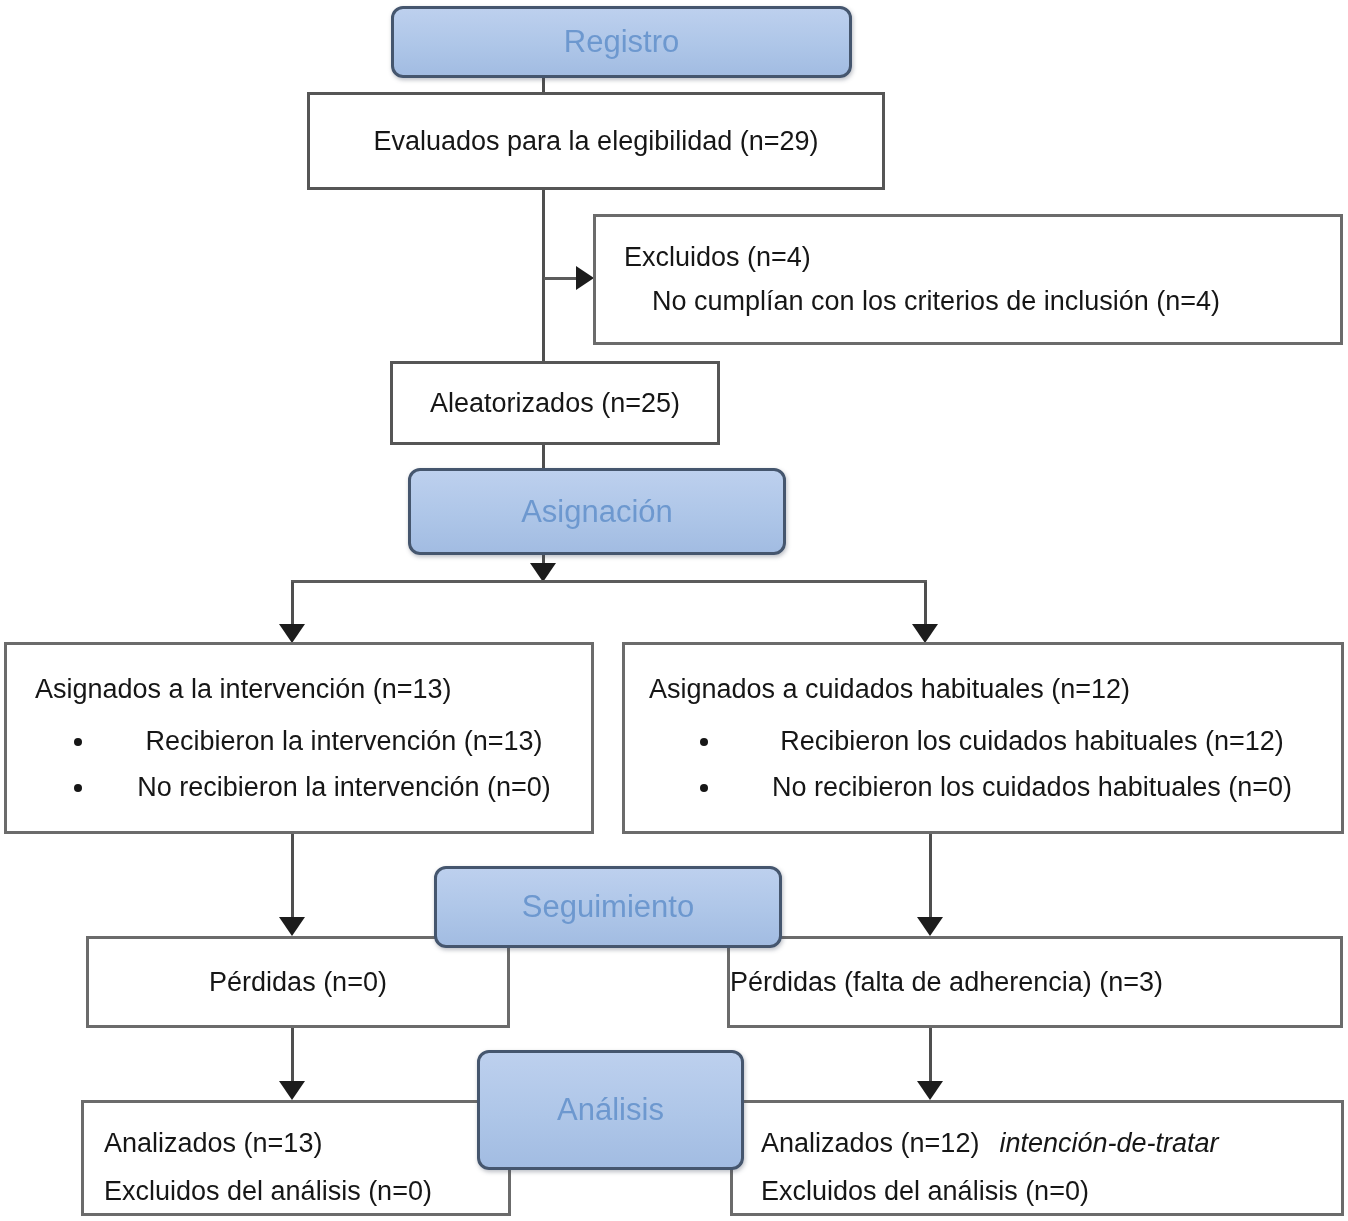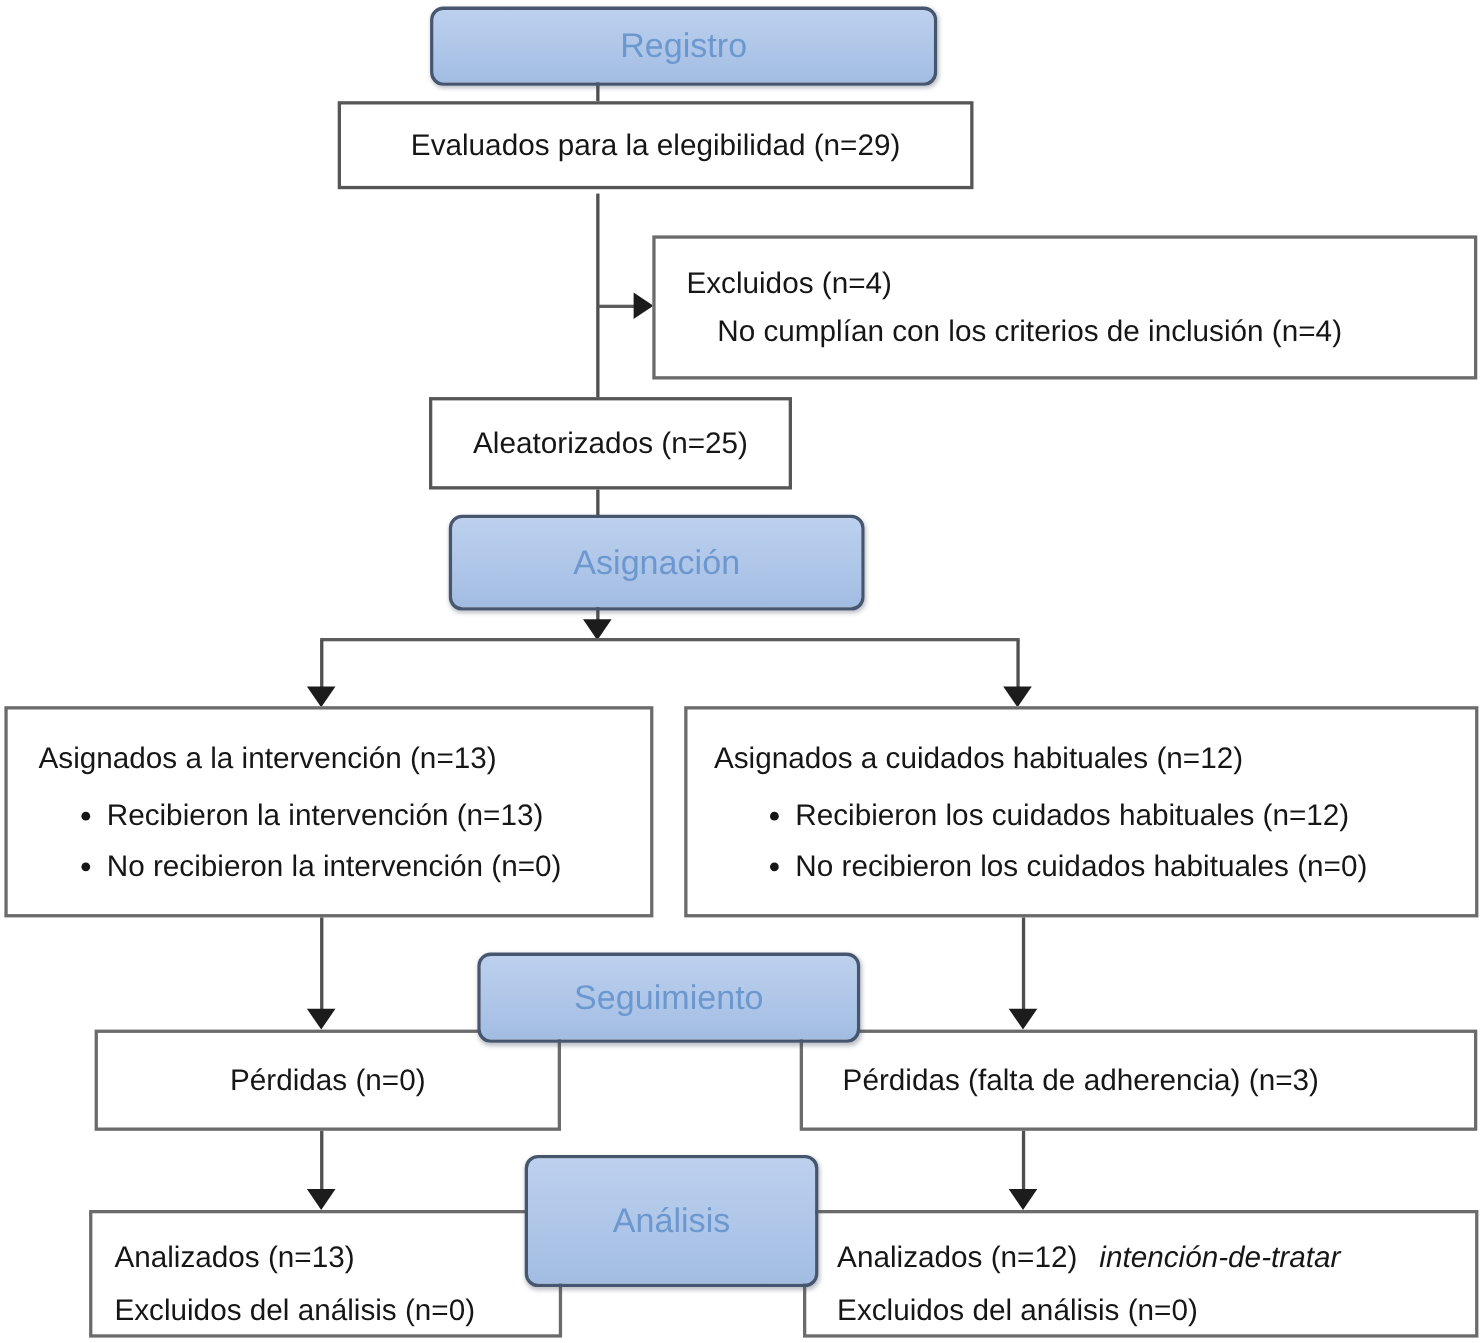--- a/index.html
+++ b/index.html
@@ -39,25 +39,25 @@
   }
   
   .excl-line1{margin:22px 0 0 28px;}
   .excl-line2{margin:8px 0 0 56px;}
   .bx-title{margin:26px 0 0 0;}
   .branch-left .bx-title{padding-left:28px;}
   .branch-right .bx-title{padding-left:24px;}
   ul.bullets{list-style:disc;margin:16px 0 0 0;padding:0;}
   .branch-left ul.bullets{padding-left:90px;}
   .branch-right ul.bullets{padding-left:98px;}
-  ul.bullets li{margin-bottom:9px;}
+  ul.bullets li{margin-bottom:9px;text-align:center;}
   .anal-lines{padding:16px 0 0 20px;line-height:48px;}
   .anal-lines.right{padding-left:28px;}
   .it{font-style:italic;margin-left:20px;}
-  .perd-right-text{display:flex;align-items:center;padding-left:36px;}
+  .perd-right-text{display:flex;align-items:center;}
 </style>
 </head>
 <body>
 
 <div class="canvas">
 
   <div class="vline" style="left:542px;top:74px;height:22px"></div>
   <div class="vline" style="left:542px;top:176px;height:188px"></div>
   <div class="hline" style="left:544px;top:277px;width:34px"></div>
   <div class="ah-right" style="left:576px;top:266px"></div>
@@ -75,21 +75,21 @@
   <div class="ah-down" style="left:917px;top:917px"></div>
   <div class="vline" style="left:291px;top:1026px;height:56px"></div>
   <div class="ah-down" style="left:279px;top:1081px"></div>
   <div class="vline" style="left:929px;top:1026px;height:56px"></div>
   <div class="ah-down" style="left:917px;top:1081px"></div>
 
   <div class="stage" style="left:391px;top:6px;width:461px;height:72px">
     <span>Registro</span>
   </div>
 
-  <div class="wbox dark center" style="left:307px;top:92px;width:578px;height:80px">
+  <div class="wbox dark center" style="left:307px;top:92px;width:578px;height:98px">
     <span>Evaluados para la elegibilidad (n=29)</span>
   </div>
 
   <div class="wbox" style="left:593px;top:214px;width:750px;height:131px">
     <div class="excl-line1">Excluidos (n=4)</div>
     <div class="excl-line2">No cumplían con los criterios de inclusión (n=4)</div>
   </div>
 
   <div class="wbox dark center" style="left:390px;top:361px;width:330px;height:84px">
     <span>Aleatorizados (n=25)</span>

